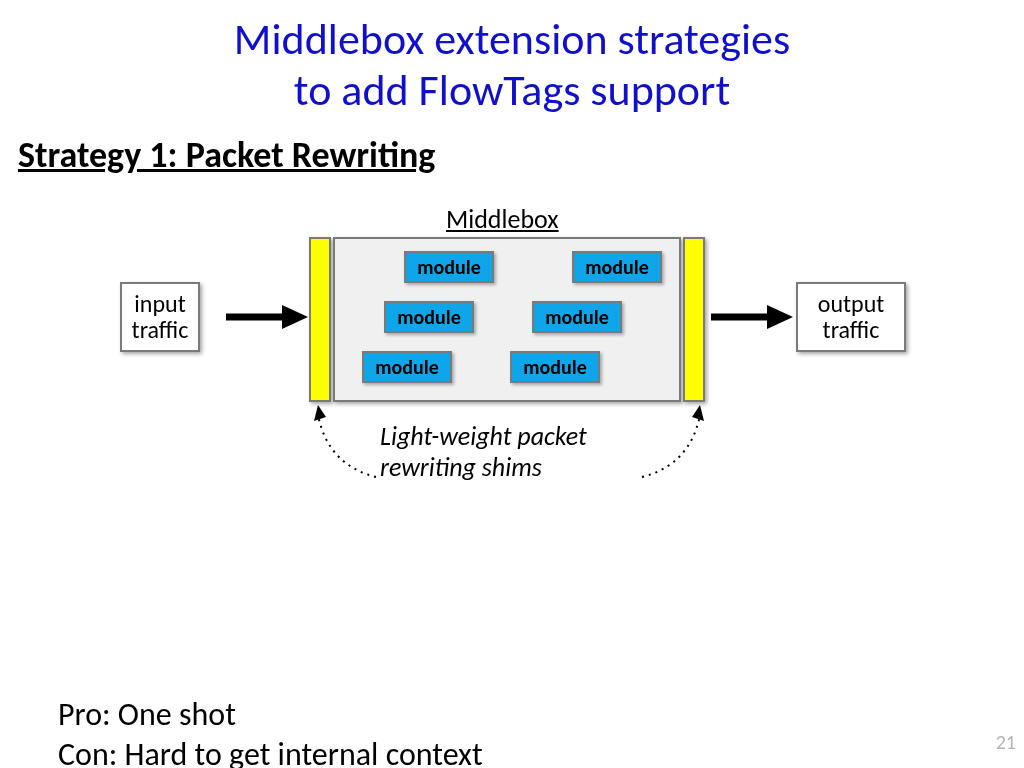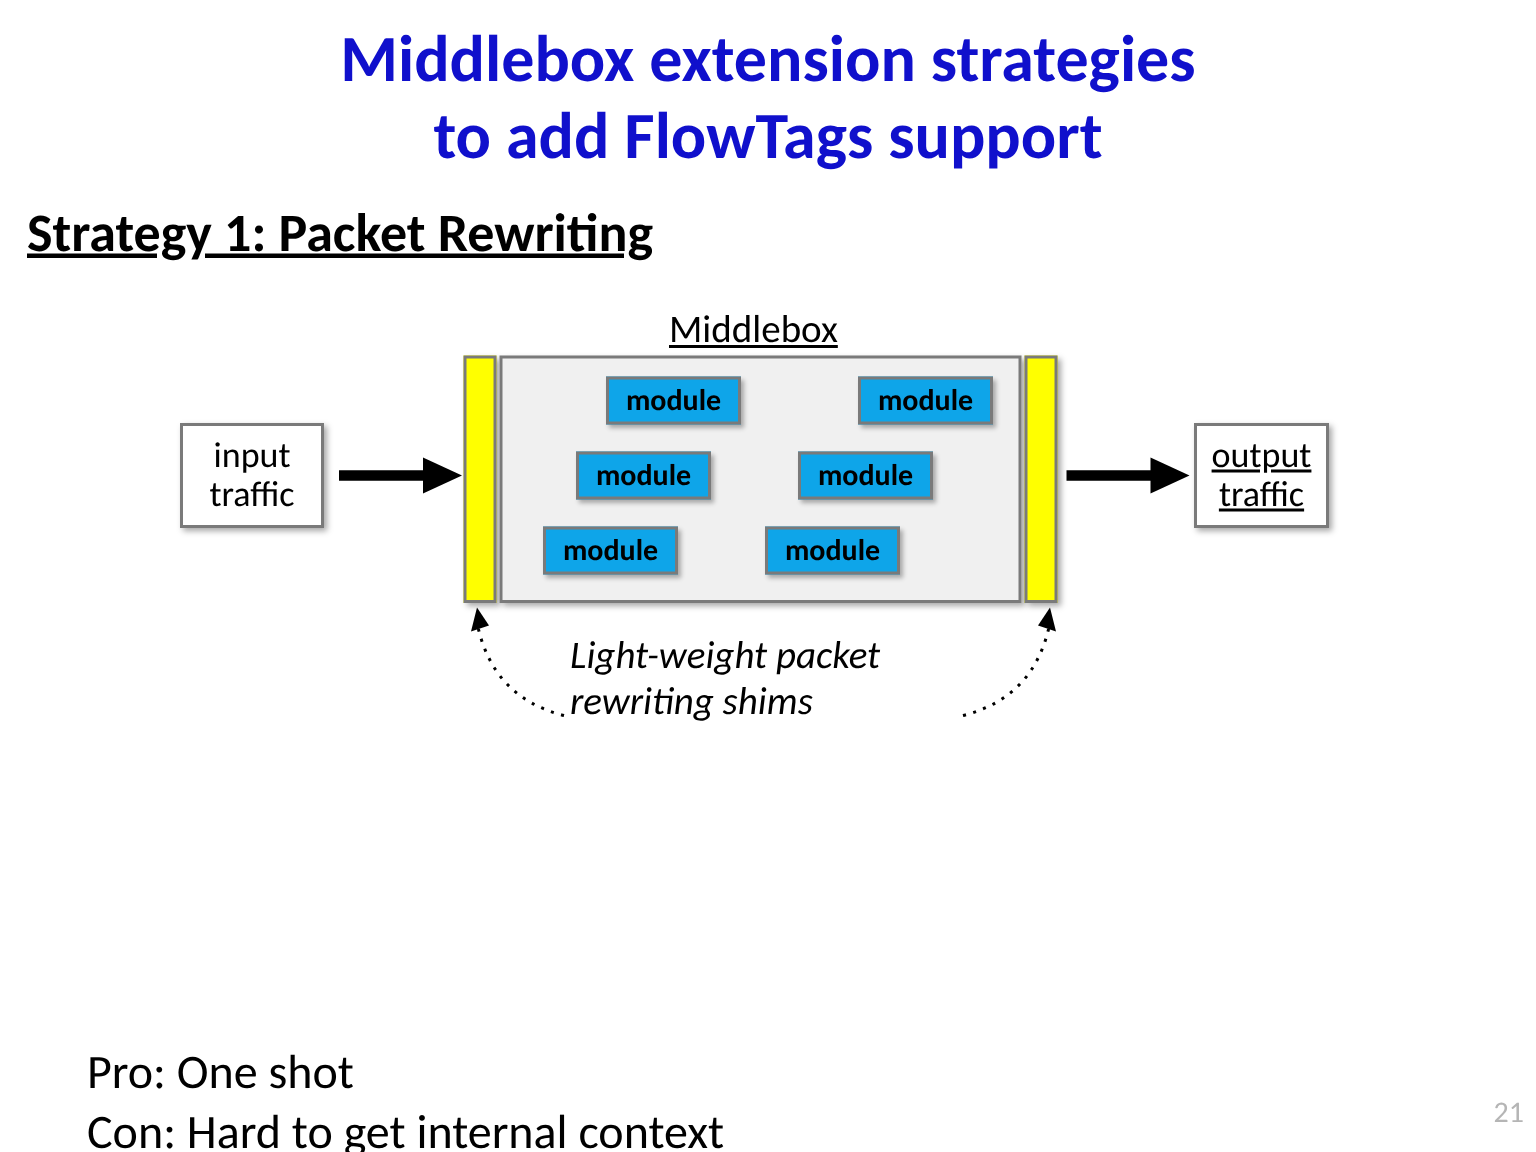--- a/index.html
+++ b/index.html
@@ -10,21 +10,21 @@
     font-family: Calibri, "Segoe UI", Arial, sans-serif;
     position: relative;
     overflow: hidden;
   }
   .title {
     color: #1010cc;
     font-size: 44px;
     text-align: center;
     line-height: 1.15;
     padding-top: 14px;
-    font-weight: 700;
+    font-weight: 400;
   }
   .subtitle {
     color: #000;
     font-size: 36px;
     text-decoration: underline;
     padding: 18px 0 0 18px;
     font-weight: 700;
   }
   .diagram {
     position: relative;
@@ -103,21 +103,21 @@
 
 <div class="title">
   <span>Middlebox extension strategies</span><br>
   <span>to add FlowTags support</span>
 </div>
 
 <div class="subtitle">Strategy 1: Packet Rewriting</div>
 
 <div class="diagram">
 
-  <div class="box" style="left:120px; top:105px; width:96px; height:70px; white-space:pre-line;">input
+  <div class="box" style="left:120px; top:105px; width:80px; height:70px; white-space:pre-line;">input
 traffic</div>
 
   <svg class="arrow" style="left:222px; top:122px; width:90px; height:36px;" viewBox="0 0 90 36">
     <line x1="4" y1="18" x2="64" y2="18" stroke="#000" stroke-width="7"></line>
     <polygon points="60,6 86,18 60,30" fill="#000"></polygon>
   </svg>
 
   <div class="shim" style="left:309px; top:60px; width:22px; height:165px;"></div>
 
   <div class="middlebox-container" style="left:333px; top:60px; width:348px; height:165px;"></div>
@@ -131,21 +131,21 @@
   <div class="module" style="left:362px; top:174px; width:90px; height:32px;">module</div>
   <div class="module" style="left:510px; top:174px; width:90px; height:32px;">module</div>
 
   <div class="shim" style="left:683px; top:60px; width:22px; height:165px;"></div>
 
   <svg class="arrow" style="left:707px; top:122px; width:90px; height:36px;" viewBox="0 0 90 36">
     <line x1="4" y1="18" x2="64" y2="18" stroke="#000" stroke-width="7"></line>
     <polygon points="60,6 86,18 60,30" fill="#000"></polygon>
   </svg>
 
-  <div class="box" style="left:796px; top:105px; width:90px; height:70px; white-space:pre-line;text-decoration:underline;">output
+  <div class="box" style="left:796px; top:105px; width:110px; height:70px; white-space:pre-line;">output
 traffic</div>
 
   <svg class="arrow" style="left:308px; top:226px; width:90px; height:80px;" viewBox="0 0 90 80">
     <path d="M 68 74 Q 20 62, 10 12" stroke="#000" stroke-width="2" stroke-dasharray="2,5" fill="none"></path>
     <polygon points="6,18 10,2 18,14" fill="#000"></polygon>
   </svg>
   <svg class="arrow" style="left:620px; top:226px; width:90px; height:80px;" viewBox="0 0 90 80">
     <path d="M 22 74 Q 70 62, 80 12" stroke="#000" stroke-width="2" stroke-dasharray="2,5" fill="none"></path>
     <polygon points="72,14 80,2 84,18" fill="#000"></polygon>
   </svg>

